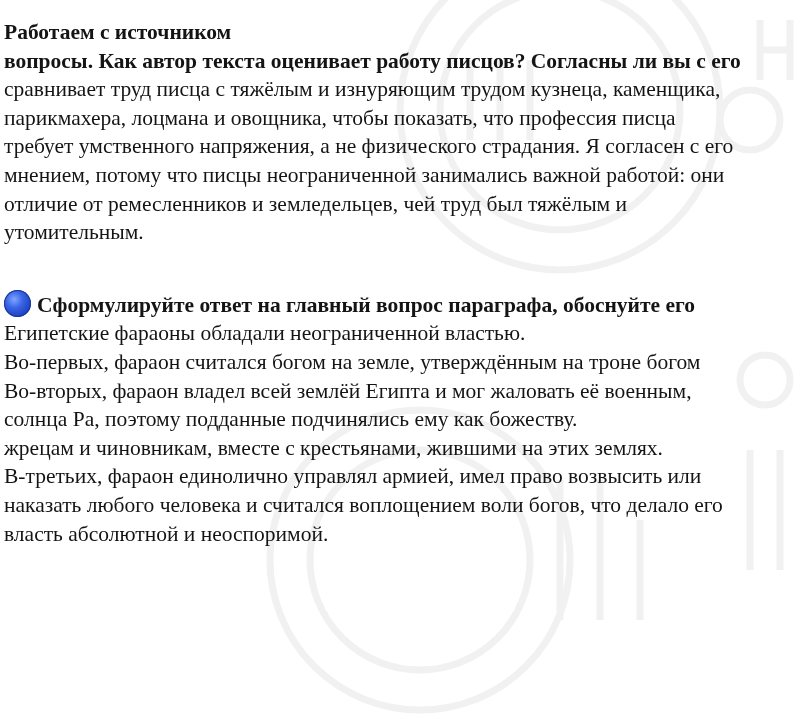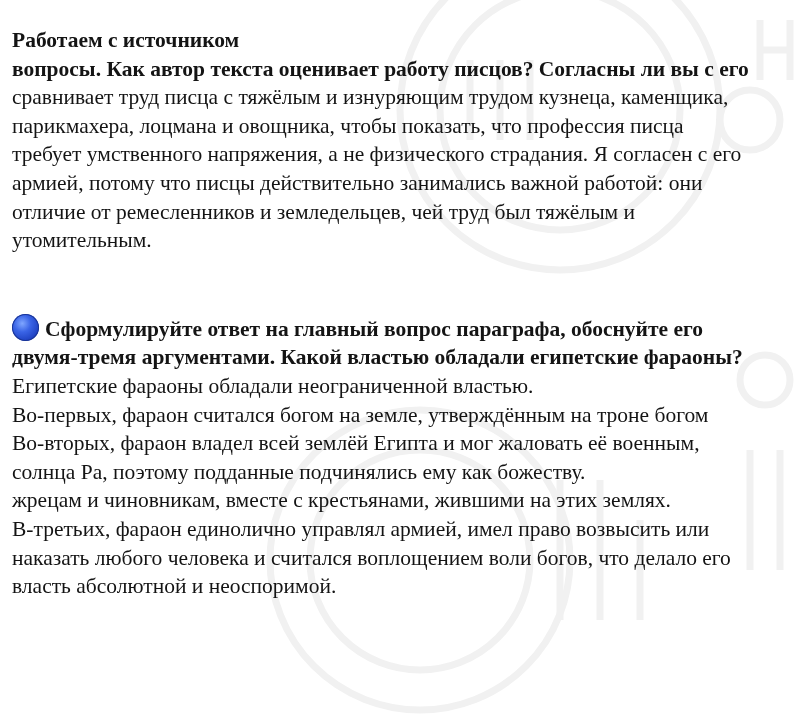--- a/index.html
+++ b/index.html
@@ -22,21 +22,21 @@
       z-index: 0;
     }
     .page {
       position: relative;
       z-index: 1;
       padding: 18px 0 0 4px;
       font-size: 21.5px;
       line-height: 28.6px;
     }
     .block {
-      margin: 8px;
+      margin: 0;
     }
     .bold {
       font-weight: bold;
     }
     .gap {
       height: 43px;
     }
     .line {
       display: block;
       white-space: nowrap;
@@ -74,32 +74,31 @@
 
   <section class="block">
     <div class="line bold">Работаем с источником</div>
     <div class="bold">
       <span class="line">вопросы. Как автор текста оценивает работу писцов? Согласны ли вы с его</span>
     </div>
     <div>
       <span class="line">сравнивает труд писца с тяжёлым и изнуряющим трудом кузнеца, каменщика,</span>
       <span class="line">парикмахера, лоцмана и овощника, чтобы показать, что профессия писца</span>
       <span class="line">требует умственного напряжения, а не физического страдания. Я согласен с его</span>
-      <span class="line">армией, потому что писцы действительно занимались важной работой: они</span>
+      <span class="line">мнением, потому что писцы неограниченной занимались важной работой: они</span>
       <span class="line">отличие от ремесленников и земледельцев, чей труд был тяжёлым и</span>
       <span class="line">утомительным.</span>
     </div>
   </section>
 
   <div class="gap"></div>
 
   <section class="block">
     <div class="bold">
       <span class="line"><span class="bullet"></span><span>Сформулируйте ответ на главный вопрос параграфа, обоснуйте его</span></span>
-      <span class="line">двумя-тремя аргументами. Какой властью обладали египетские фараоны?</span>
     </div>
     <div>
       <span class="line">Египетские фараоны обладали неограниченной властью.</span>
       <span class="line">Во-первых, фараон считался богом на земле, утверждённым на троне богом</span>
       <span class="line">Во-вторых, фараон владел всей землёй Египта и мог жаловать её военным,</span>
       <span class="line">солнца Ра, поэтому подданные подчинялись ему как божеству.</span>
       <span class="line">жрецам и чиновникам, вместе с крестьянами, жившими на этих землях.</span>
       <span class="line">В-третьих, фараон единолично управлял армией, имел право возвысить или</span>
       <span class="line">наказать любого человека и считался воплощением воли богов, что делало его</span>
       <span class="line">власть абсолютной и неоспоримой.</span>

